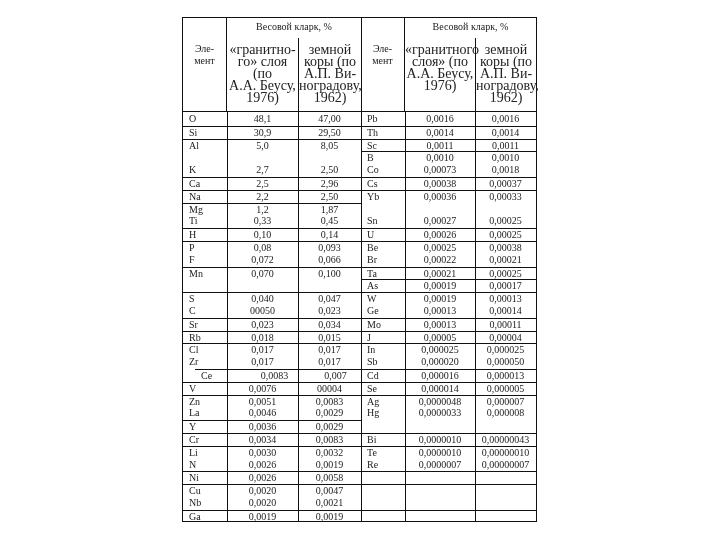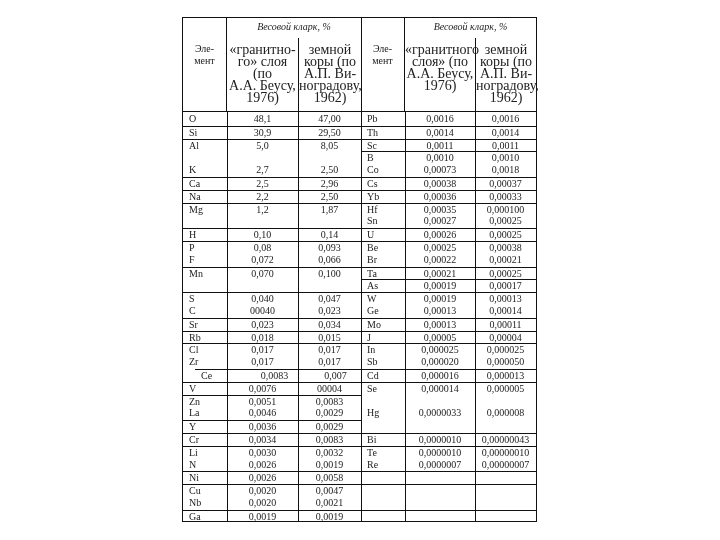--- a/index.html
+++ b/index.html
@@ -7,21 +7,21 @@
          font-family: "Liberation Serif", "DejaVu Serif", serif; color: #222; }
   .tbl { position: absolute; left: 182px; top: 17px; width: 355px; height: 505px;
          border: 1.5px solid #111; box-sizing: border-box; }
   .half { position: absolute; top: 0; bottom: 0; }
   .half.left { left: 0; width: 178px; border-right: 1.5px solid #111; }
   .half.right { left: 178px; right: 0; }
   .hdr { position: absolute; left: 0; right: 0; top: 0; height: 93px; border-bottom: 1.5px solid #111; }
   .hdr .el { position: absolute; left: 0; width: 44px; top: 0; bottom: 0; border-right: 1.5px solid #111;
              font-size: 10px; line-height: 12px; text-align: center; padding-top: 25px; box-sizing: border-box; }
   .hdr .clark { position: absolute; left: 44px; right: 0; top: 0; height: 20px; font-size: 10px;
-                text-align: center; line-height: 18px; font-style: italic; }
+                text-align: center; line-height: 18px; }
   .hdr .c1 { position: absolute; left: 44px; width: 71px; top: 20px; bottom: 0; font-size: 14px;
              line-height: 12px; text-align: center; padding-top: 6px; box-sizing: border-box; }
   .hdr .c2 { position: absolute; left: 115px; right: 0; top: 20px; bottom: 0; border-left: 1.5px solid #111;
              font-size: 14px; line-height: 12px; text-align: center; padding-top: 6px; box-sizing: border-box; }
   .half.right .hdr .c1 { width: 70px; }
   .half.right .hdr .c2 { left: 114px; }
   .body { position: absolute; left: 0; right: 0; top: 93px; bottom: 0; }
   .vline { position: absolute; top: 0; bottom: 0; border-left: 1.5px solid #111; }
   .row { position: absolute; left: 0; right: 0; height: 12.3px; font-size: 10px; line-height: 12px; }
   .row.sep { border-top: 1.2px solid #111; }
@@ -82,20 +82,25 @@
         <div class="row sep" style="top: 78.8px;">
           <span class="e">Na</span>
           <span class="v1">2,2</span>
           <span class="v2">2,50</span>
         </div>
         <div class="row sep" style="top: 91.6px;">
           <span class="e">Mg</span>
           <span class="v1">1,2</span>
           <span class="v2">1,87</span>
         </div>
+        <div class="row" style="top: 104.4px;">
+          <span class="e">Ti</span>
+          <span class="v1">0,33</span>
+          <span class="v2">0,45</span>
+        </div>
         <div class="row sep" style="top: 117.2px;">
           <span class="e">H</span>
           <span class="v1">0,10</span>
           <span class="v2">0,14</span>
         </div>
         <div class="row sep" style="top: 130px;">
           <span class="e">P</span>
           <span class="v1">0,08</span>
           <span class="v2">0,093</span>
         </div>
@@ -109,21 +114,21 @@
           <span class="v1">0,070</span>
           <span class="v2">0,100</span>
         </div>
         <div class="row sep" style="top: 181.2px;">
           <span class="e">S</span>
           <span class="v1">0,040</span>
           <span class="v2">0,047</span>
         </div>
         <div class="row" style="top: 194px;">
           <span class="e">C</span>
-          <span class="v1">00040</span>
+          <span class="v1">00050</span>
           <span class="v2">0,023</span>
         </div>
         <div class="row sep" style="top: 206.8px;">
           <span class="e">Sr</span>
           <span class="v1">0,023</span>
           <span class="v2">0,034</span>
         </div>
         <div class="row sep" style="top: 219.6px;">
           <span class="e">Rb</span>
           <span class="v1">0,018</span>
@@ -247,25 +252,20 @@
         <div class="row sep" style="top: 66px;">
           <span class="e">Cs</span>
           <span class="v1">0,00038</span>
           <span class="v2">0,00037</span>
         </div>
         <div class="row sep" style="top: 78.8px;">
           <span class="e">Yb</span>
           <span class="v1">0,00036</span>
           <span class="v2">0,00033</span>
         </div>
-        <div class="row sep" style="top: 91.6px;">
-          <span class="e">Hf</span>
-          <span class="v1">0,00035</span>
-          <span class="v2">0,000100</span>
-        </div>
         <div class="row" style="top: 104.4px;">
           <span class="e">Sn</span>
           <span class="v1">0,00027</span>
           <span class="v2">0,00025</span>
         </div>
         <div class="row sep" style="top: 117.2px;">
           <span class="e">U</span>
           <span class="v1">0,00026</span>
           <span class="v2">0,00025</span>
         </div>
@@ -321,20 +321,25 @@
         </div>
         <div class="row sep" style="top: 258px;">
           <span class="e">Cd</span>
           <span class="v1">0,000016</span>
           <span class="v2">0,000013</span>
         </div>
         <div class="row sep" style="top: 270.8px;">
           <span class="e">Se</span>
           <span class="v1">0,000014</span>
           <span class="v2">0,000005</span>
+        </div>
+        <div class="row sep" style="top: 283.6px;">
+          <span class="e">Ag</span>
+          <span class="v1">0,0000048</span>
+          <span class="v2">0,000007</span>
         </div>
         <div class="row" style="top: 296.4px; padding-left: 32px;">
           <span class="e">Hg</span>
           <span class="v1">0,0000033</span>
           <span class="v2">0,000008</span>
         </div>
         <div class="row sep" style="top: 322px;">
           <span class="e">Bi</span>
           <span class="v1">0,0000010</span>
           <span class="v2">0,00000043</span>

